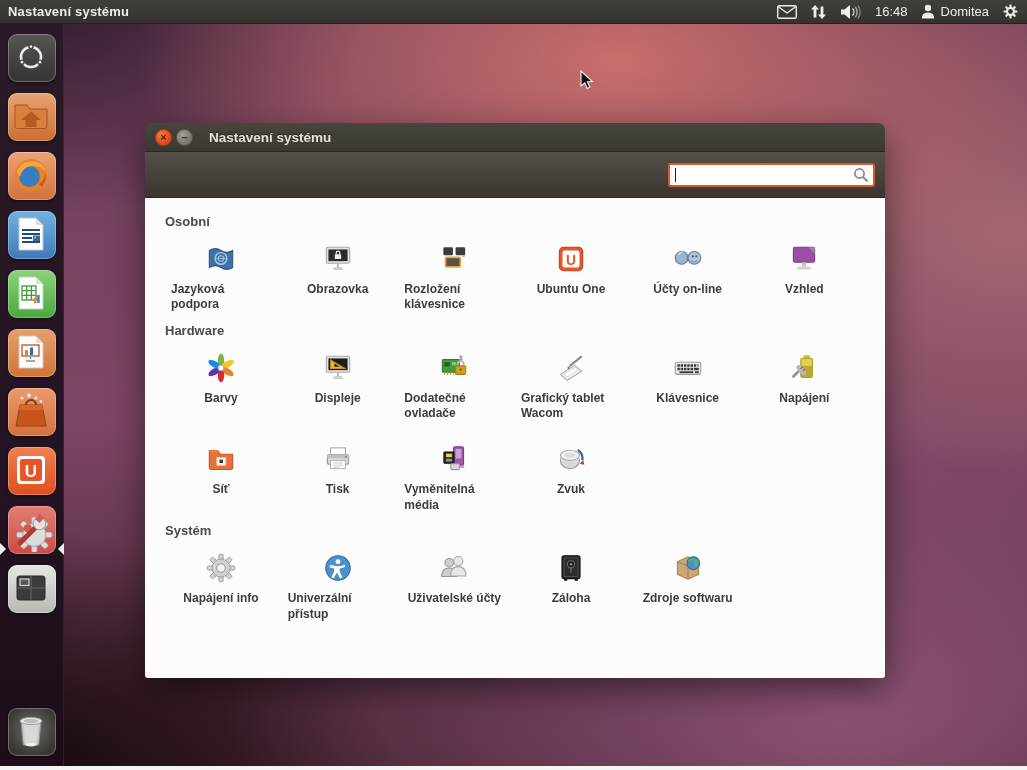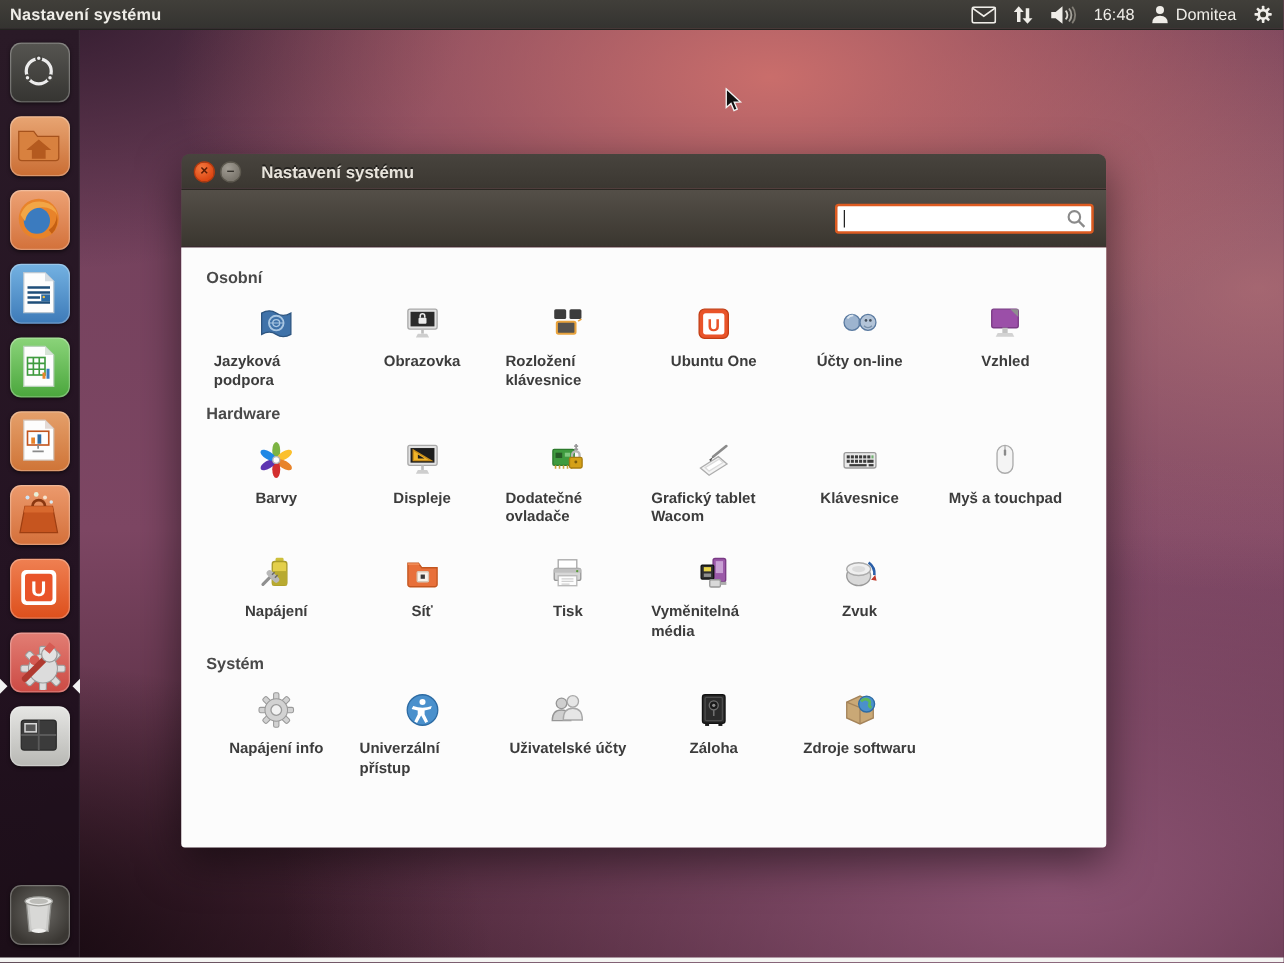--- a/index.html
+++ b/index.html
@@ -452,30 +452,20 @@
                 <rect x="18.4" y="15.8" width="2.3" height="2.3"></rect>
                 <rect x="21.5" y="15.8" width="4.7" height="2.3"></rect>
                 <rect x="8" y="19.1" width="13" height="1.7"></rect>
                 <rect x="22.5" y="19.1" width="3.7" height="1.7"></rect>
               </g>
             </svg>
         </div>
         <div class="ci-label">Klávesnice</div>
       </div>
 
-      <div class="ci">
-        <div class="ci-icon">
-          <svg width="34" height="34" viewBox="0 0 32 32">
-              <rect x="10" y="5" width="12" height="21" rx="6" fill="#f4f4f4" stroke="#ababab"></rect>
-              <path d="M16 5 v8" stroke="#ababab" stroke-width="1"></path>
-              <rect x="15.1" y="8" width="1.8" height="4.5" rx="0.9" fill="#8a8a8a"></rect>
-            </svg>
-        </div>
-        <div class="ci-label">Myš a touchpad</div>
-      </div>
 
       <div class="ci">
         <div class="ci-icon">
           <svg width="34" height="34" viewBox="0 0 32 32">
               <rect x="15.5" y="4" width="6" height="3.2" rx="1" fill="#cdbf3a"></rect>
               <rect x="13" y="6.8" width="11" height="18" rx="2" fill="#e3cf4a" stroke="#a89a2a"></rect>
               <rect x="13" y="14" width="11" height="10.8" fill="#b8aa30"></rect>
               <path d="M6 24 l6.5-6.5" stroke="#8f8f8f" stroke-width="2.4" stroke-linecap="round"></path>
               <path d="M11 15.5 l5 5" stroke="#b8b8b8" stroke-width="4.5" stroke-linecap="round"></path>
               <path d="M12.8 16.8 l2-2 M15 19 l2-2" stroke="#6a6a6a" stroke-width="1.1"></path>

